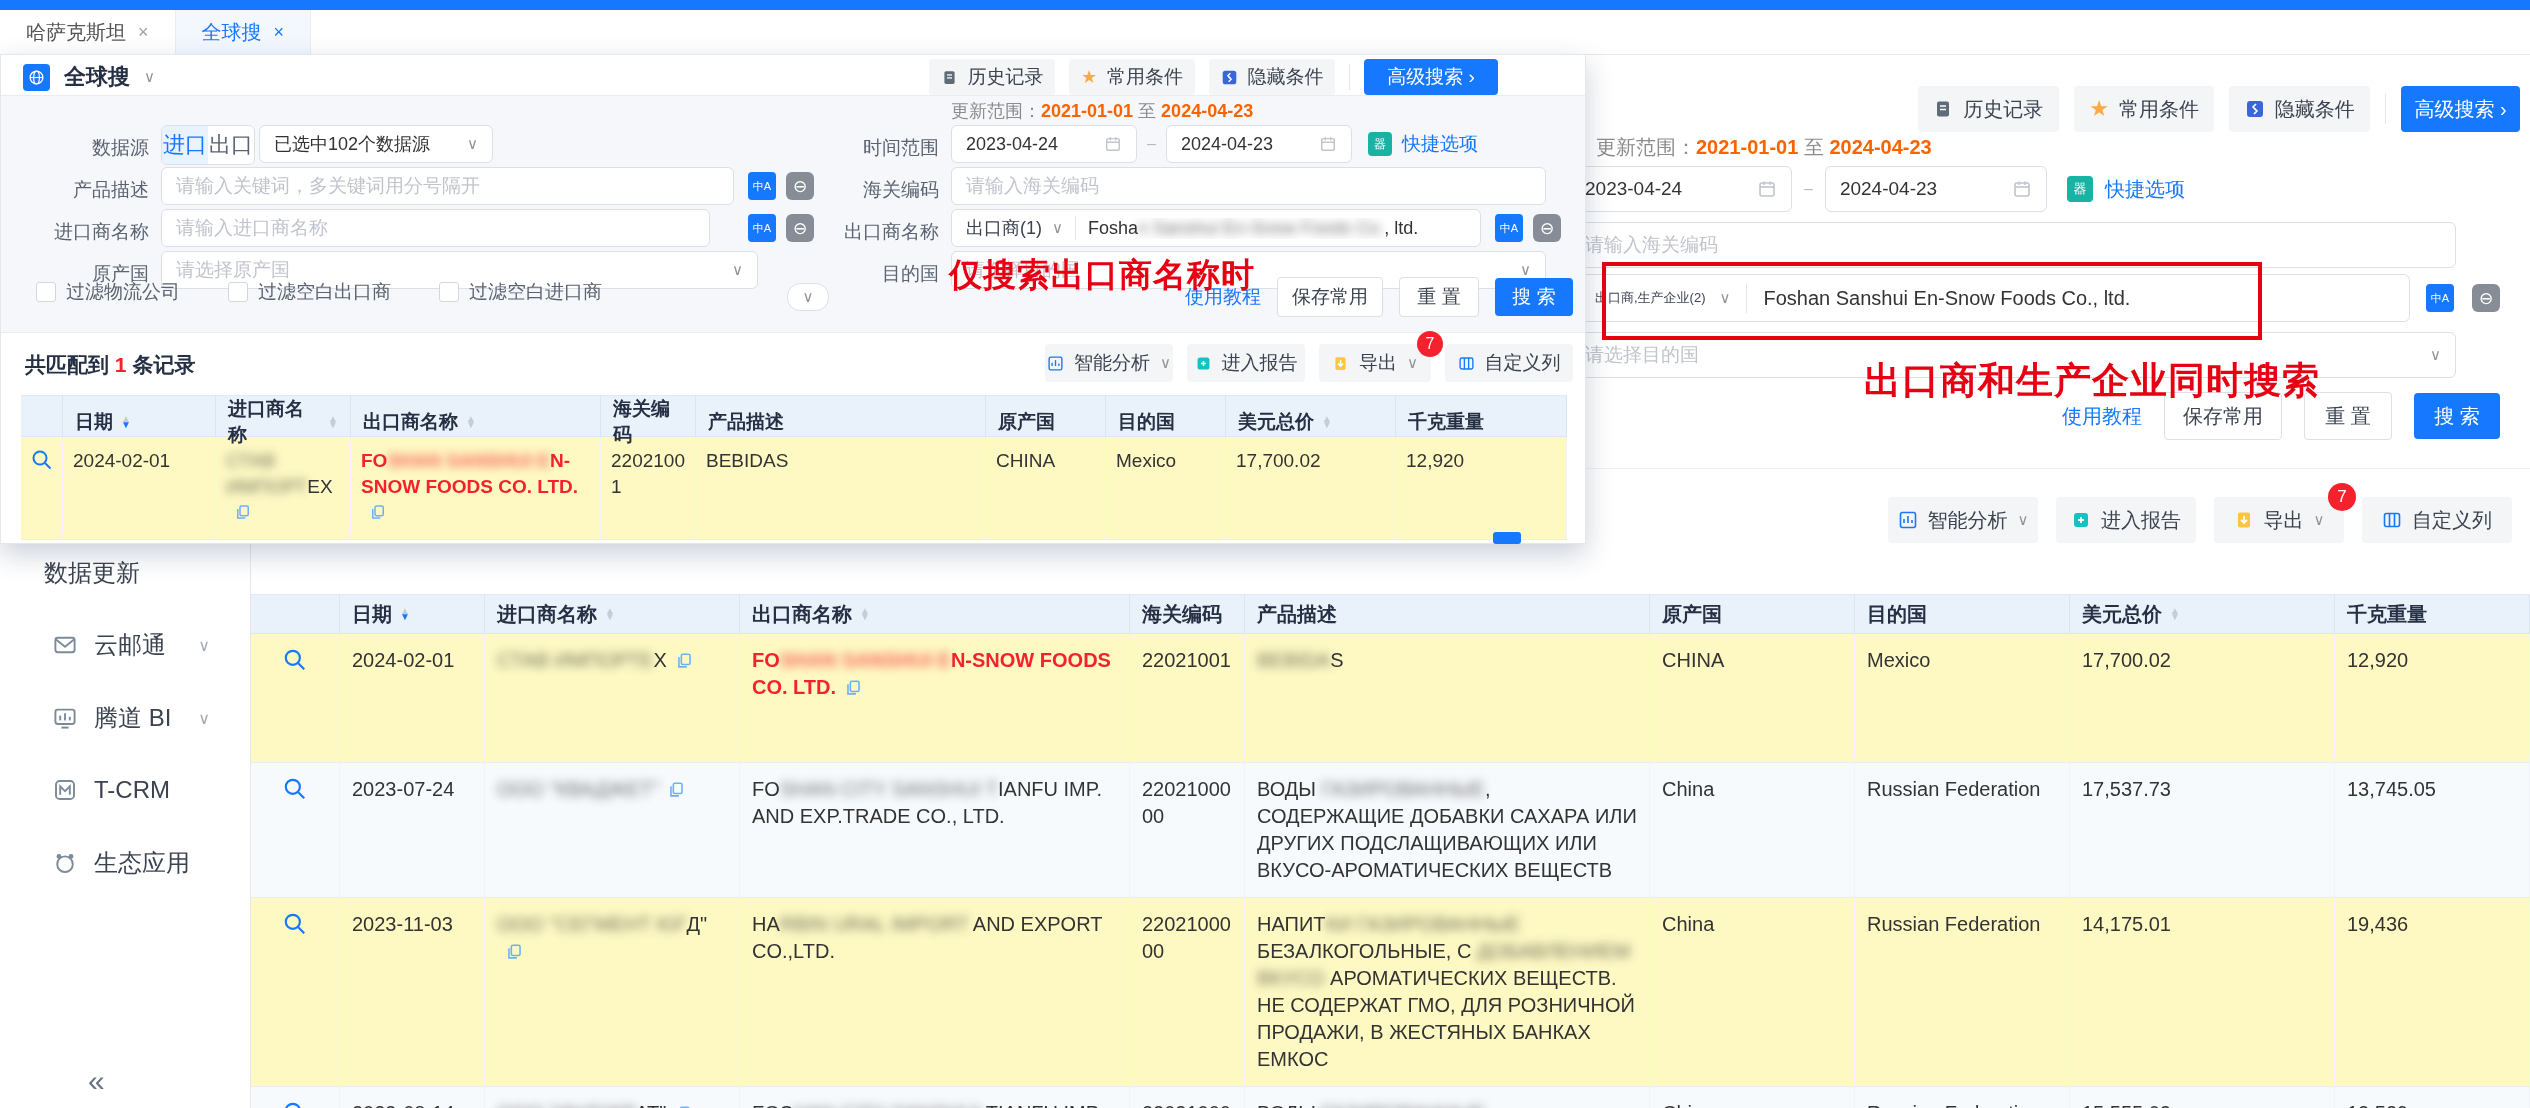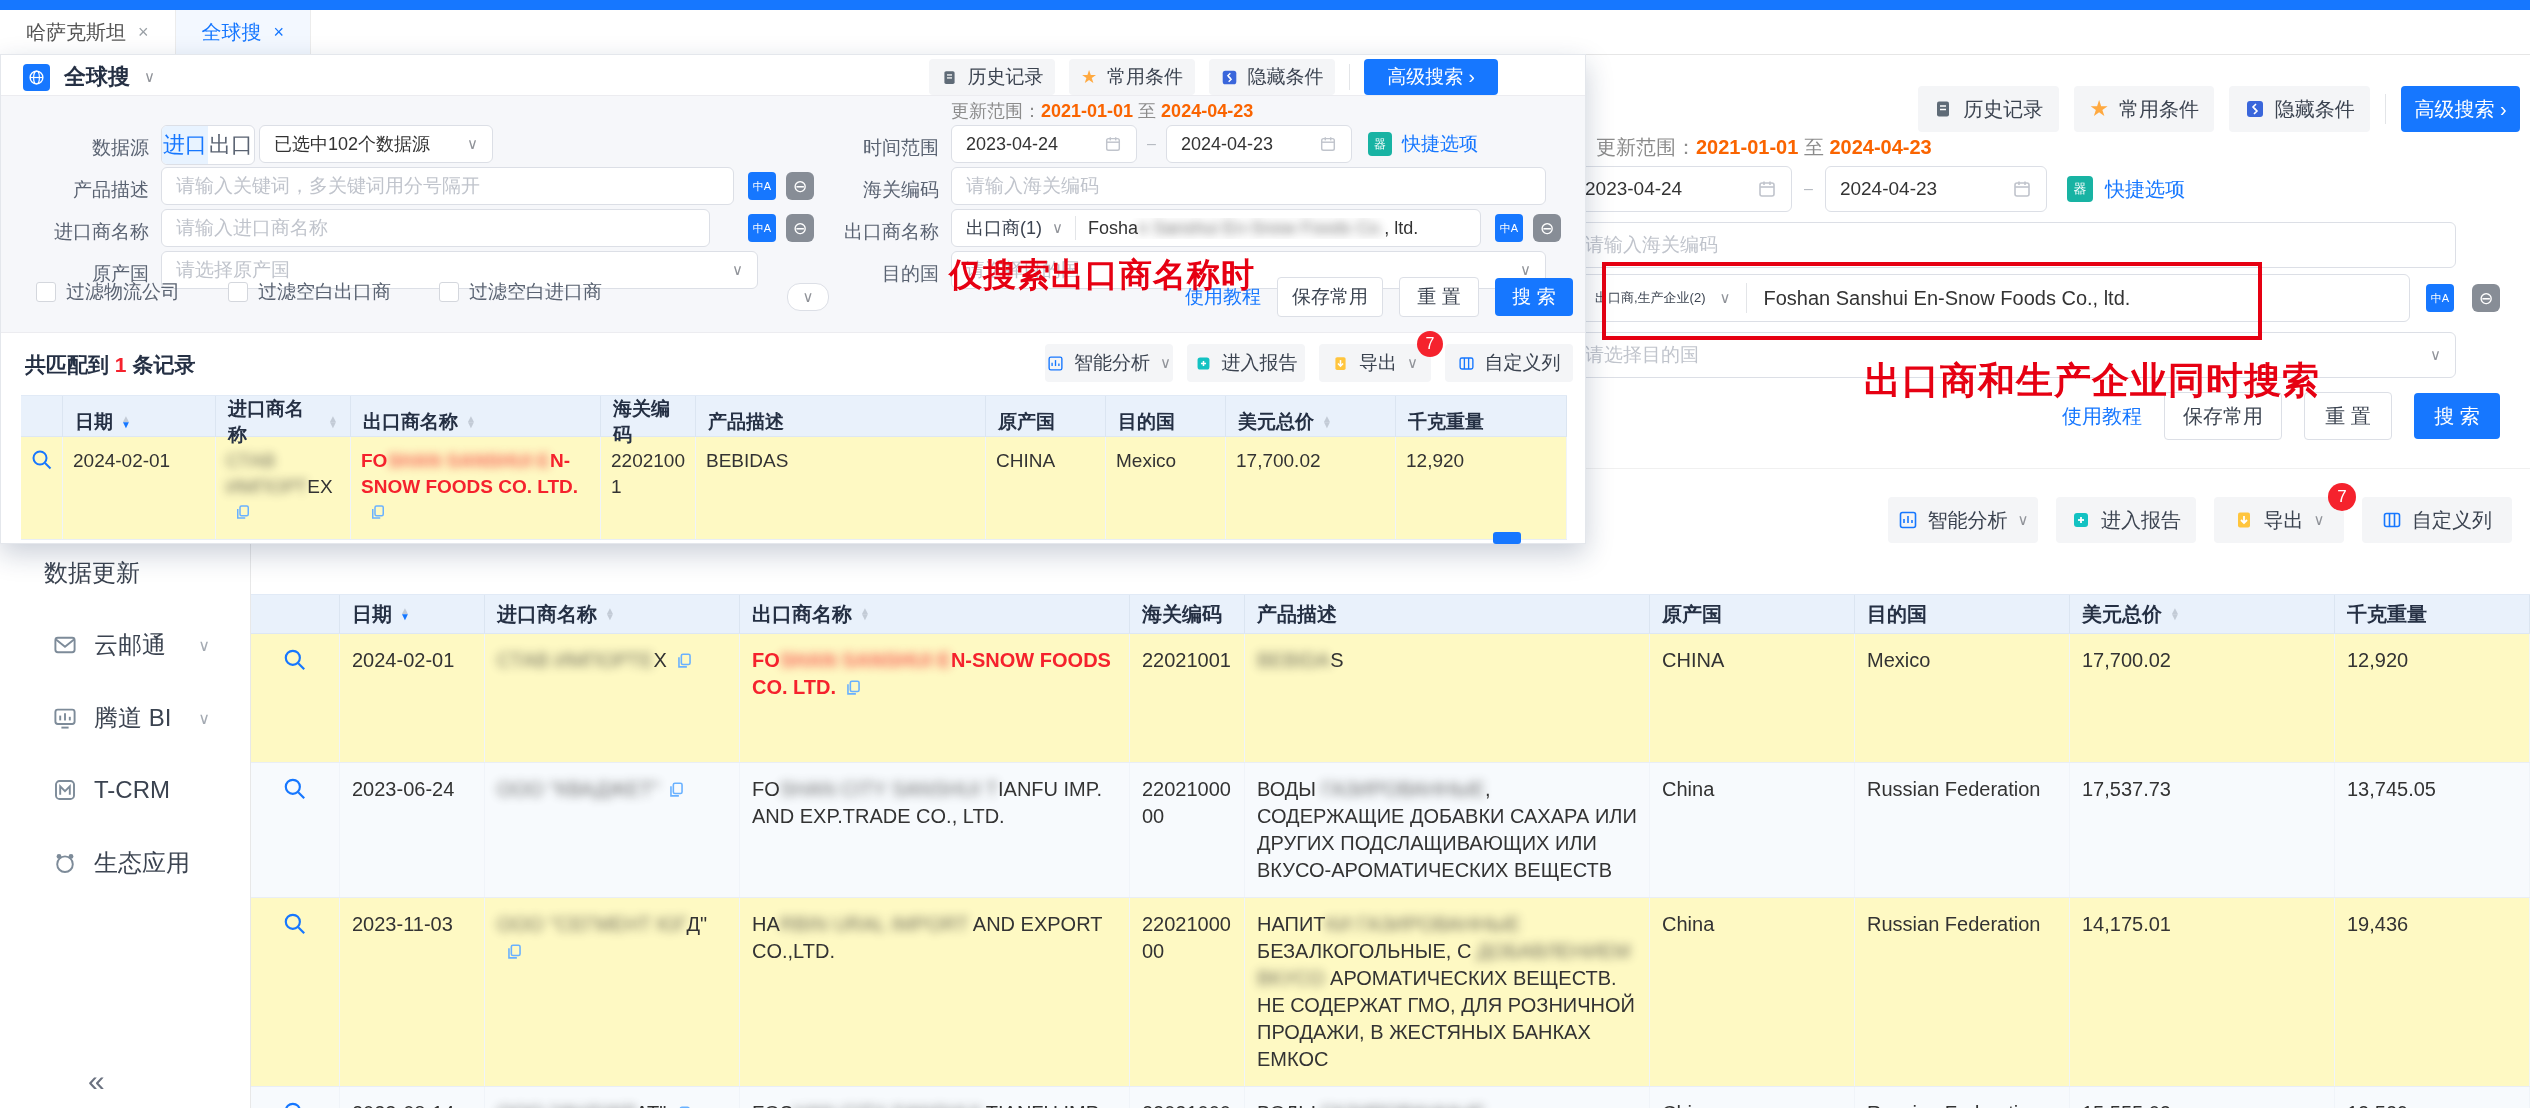--- a/index.html
+++ b/index.html
@@ -335,21 +335,21 @@
     <div class="td">12,920</div>
   </div>
 
   <div class="trow alt">
     <div class="td" style="display:flex;justify-content:center">
         <span><svg width="26" height="26" viewBox="0 0 24 24">
             <circle cx="10" cy="10" r="6.5" fill="none" stroke="#1677ff" stroke-width="2"></circle>
             <line x1="15" y1="15" x2="20.5" y2="20.5" stroke="#1677ff" stroke-width="2"></line>
           </svg></span>
       </div>
-    <div class="td">2023-06-24</div>
+    <div class="td">2023-07-24</div>
     <div class="td"><span><span class="blur">ООО "КВАДЖЕТ"</span></span><span class="copy"><svg width="19" height="19" viewBox="0 0 24 24">
             <rect x="8" y="4" width="11" height="13" rx="2" fill="none" stroke="#69b1ff" stroke-width="2"></rect>
             <path d="M5 8v12h10" fill="none" stroke="#69b1ff" stroke-width="2"></path>
           </svg></span></div>
     <div class="td"><span><span>FO</span><span class="blur">SHAN CITY SANSHUI T</span><span>IANFU IMP. AND EXP.TRADE CO., LTD.</span></span></div>
     <div class="td">2202100000</div>
     <div class="td"><span><span>ВОДЫ </span><span class="blur">ГАЗИРОВАННЫЕ</span><span>, СОДЕРЖАЩИЕ ДОБАВКИ САХАРА ИЛИ ДРУГИХ ПОДСЛАЩИВАЮЩИХ ИЛИ ВКУСО-АРОМАТИЧЕСКИХ ВЕЩЕСТВ</span></span></div>
     <div class="td">China</div>
     <div class="td">Russian Federation</div>
     <div class="td">17,537.73</div>

